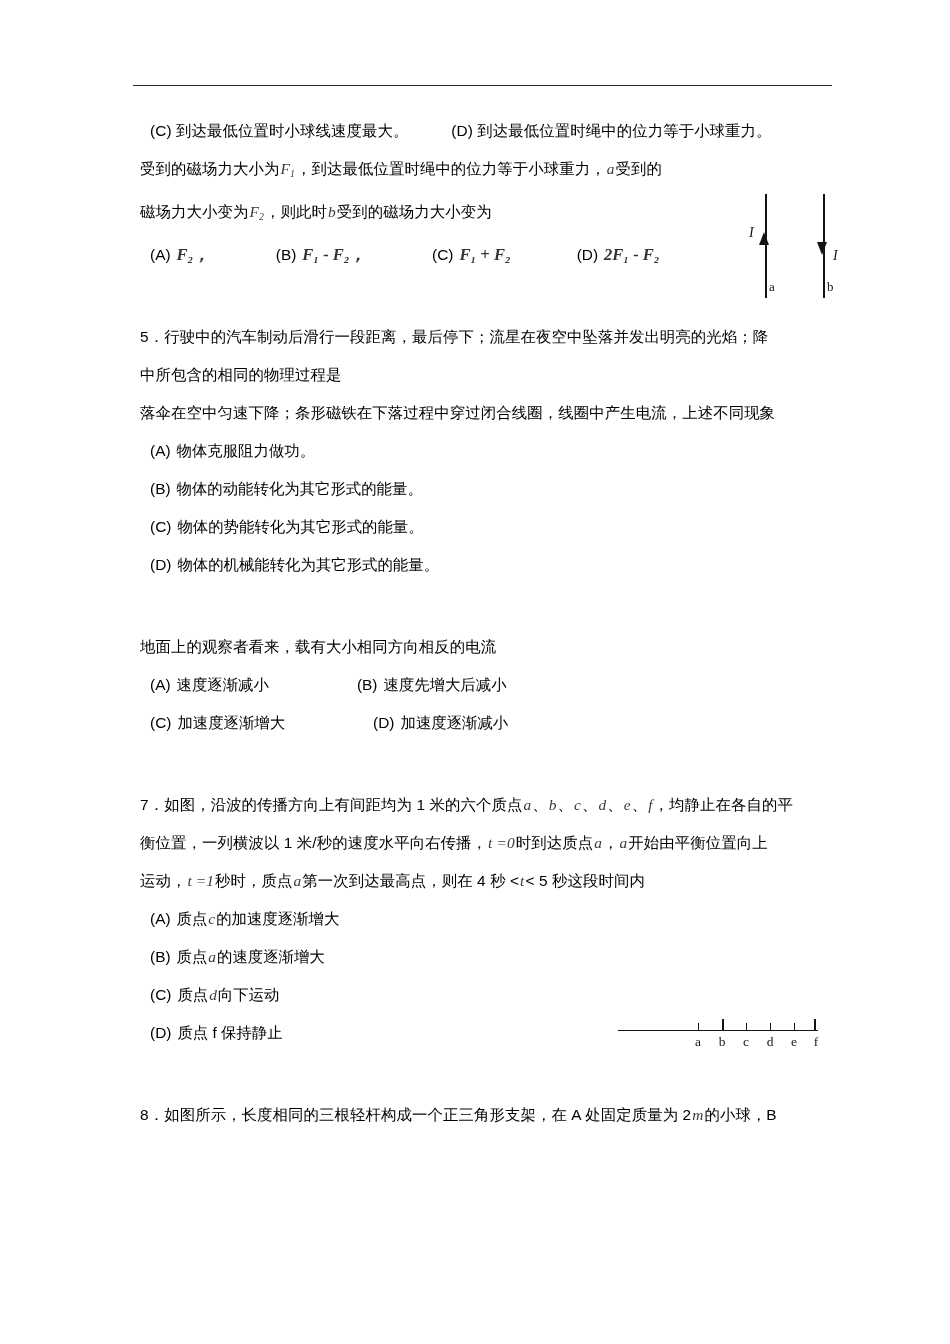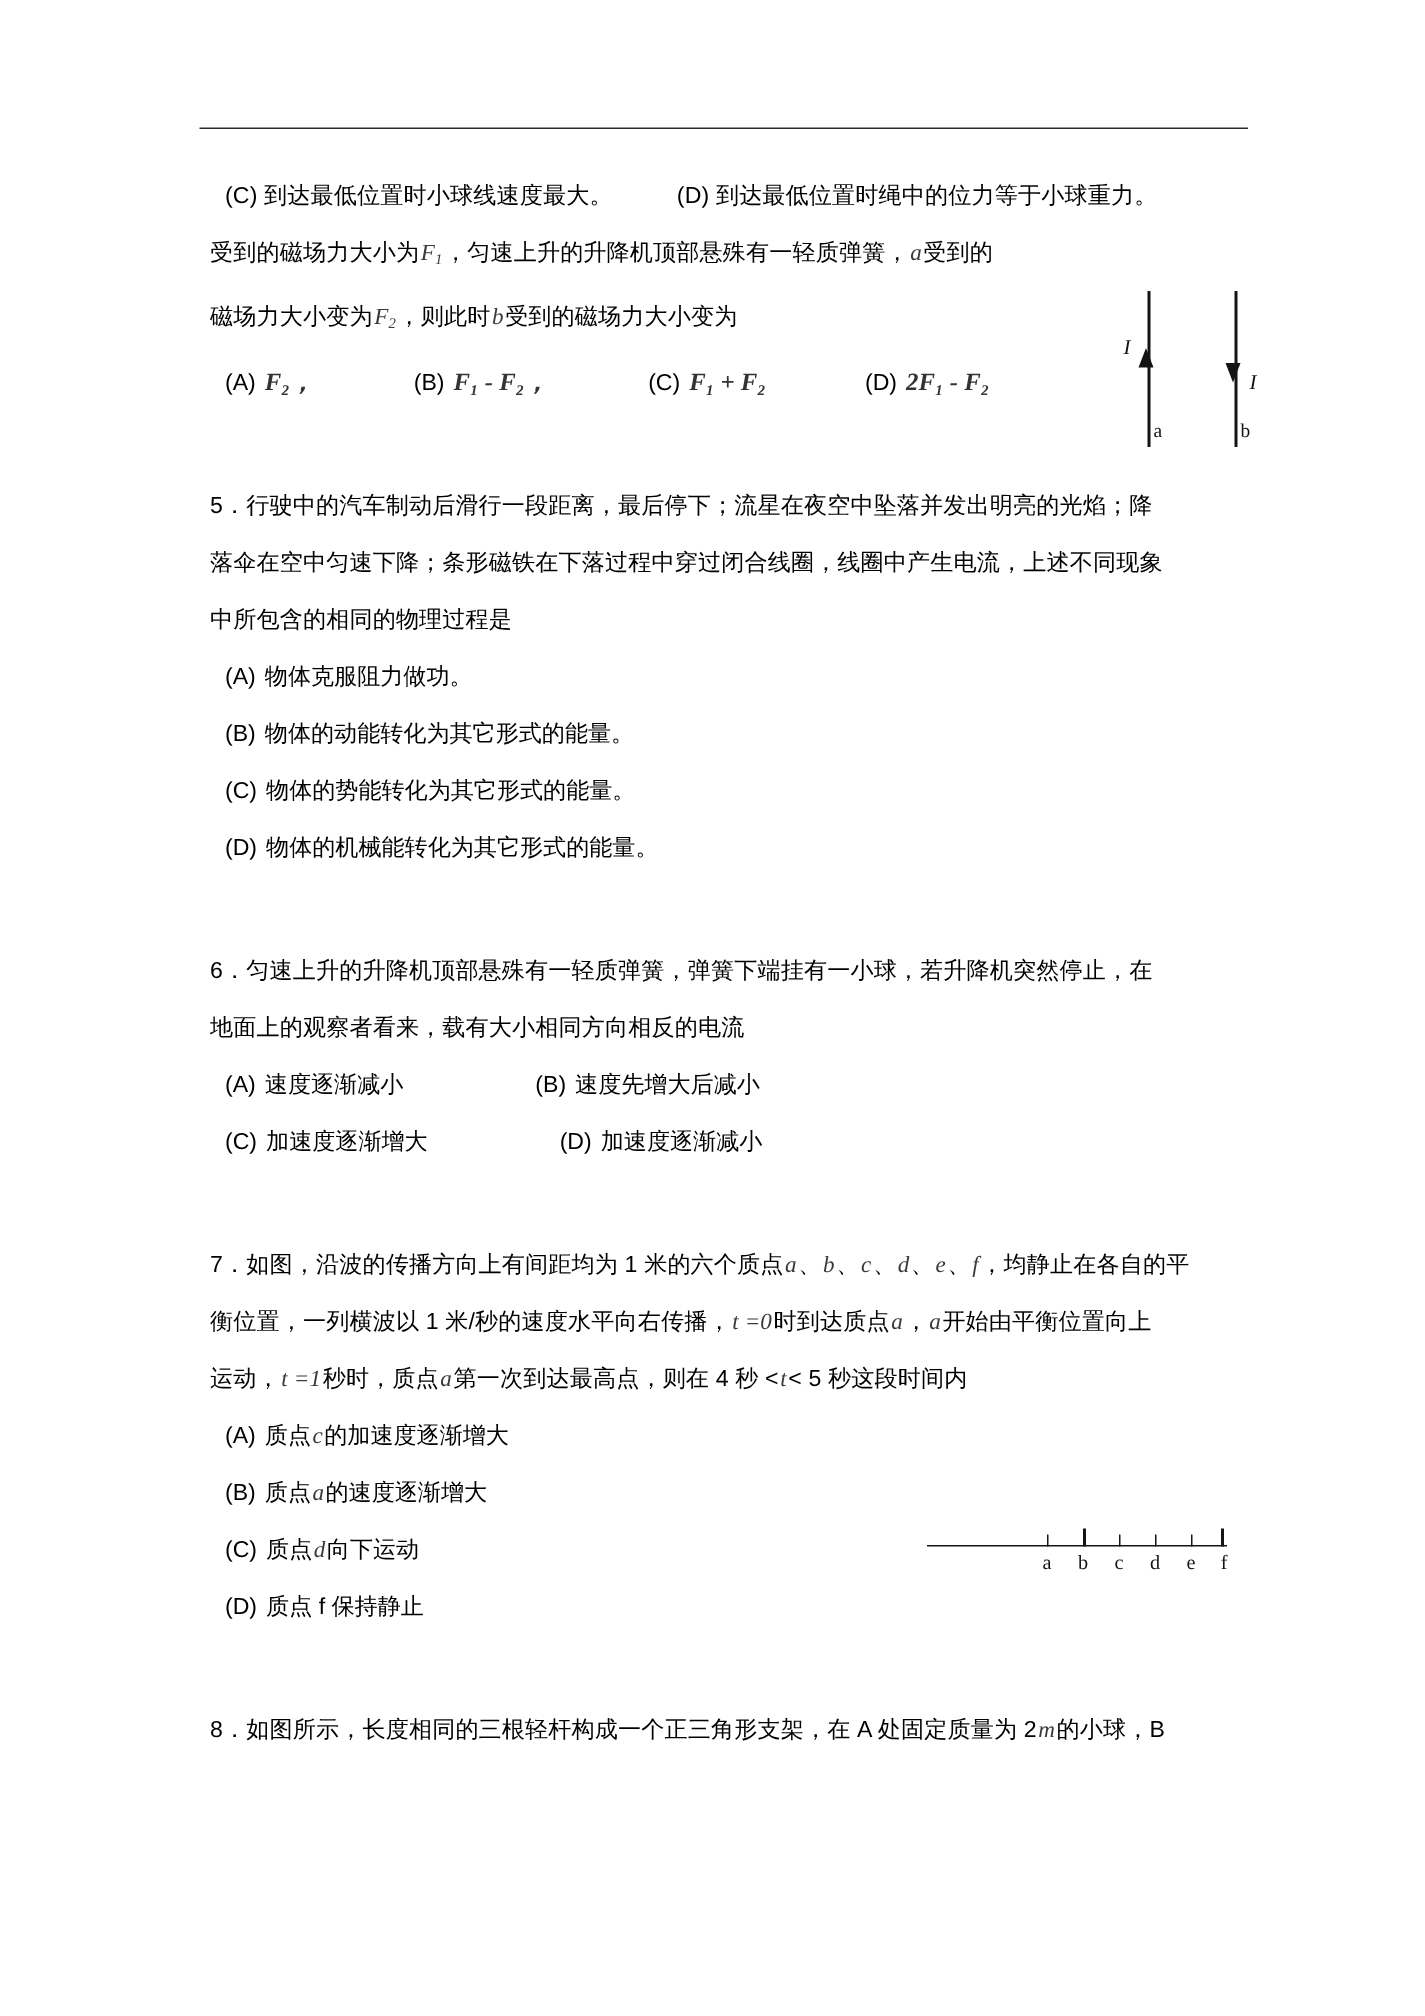--- a/index.html
+++ b/index.html
@@ -178,46 +178,43 @@
 
     <div class="line ind">
       <span>(C)</span>
       <span>到达最低位置时小球线速度最大。</span>
       <span class="sp-wide"></span>
       <span>(D)</span>
       <span>到达最低位置时绳中的位力等于小球重力。</span>
     </div>
 
     <div class="line">
-      <span>受到的磁场力大小为</span><span class="mv"><span>F</span><sub>1</sub></span><span>，匀速上升的升降机顶部悬殊有一轻质弹簧，</span><span class="mv">a</span><span>受到的</span>
+      <span>受到的磁场力大小为</span><span class="mv"><span>F</span><sub>1</sub></span><span>，到达最低位置时绳中的位力等于小球重力，</span><span class="mv">a</span><span>受到的</span>
     </div>
     <div class="line">
       <span>磁场力大小变为</span><span class="mv"><span>F</span><sub>2</sub></span><span>，则此时</span><span class="mv">b</span><span>受到的磁场力大小变为</span>
     </div>
     <div class="opt-line">
       <span><span class="optlabel">(A)</span><span class="mv-b">F₂，</span></span><span class="sp-w3"></span><span><span class="optlabel">(B)</span><span class="mv-b">F₁ - F₂，</span></span><span class="sp-w3"></span><span><span class="optlabel">(C)</span><span class="mv-b">F₁ + F₂</span></span><span class="sp-w3"></span><span><span class="optlabel">(D)</span><span class="mv-b">2F₁ - F₂</span></span>
     </div>
 
     <div class="gap-lg"></div>
 
     <div class="line">
       <span>5</span><span>．</span><span>行驶中的汽车制动后滑行一段距离，最后停下；流星在夜空中坠落并发出明亮的光焰；降</span>
     </div>
+    <div class="line">中所包含的相同的物理过程是</div>
     <div class="line">落伞在空中匀速下降；条形磁铁在下落过程中穿过闭合线圈，线圈中产生电流，上述不同现象</div>
-    <div class="line">中所包含的相同的物理过程是</div>
     <div class="opt-line"><span class="optlabel">(A)</span><span>物体克服阻力做功。</span></div>
     <div class="opt-line"><span class="optlabel">(B)</span><span>物体的动能转化为其它形式的能量。</span></div>
     <div class="opt-line"><span class="optlabel">(C)</span><span>物体的势能转化为其它形式的能量。</span></div>
     <div class="opt-line"><span class="optlabel">(D)</span><span>物体的机械能转化为其它形式的能量。</span></div>
 
     <div class="gap-lg"></div>
 
-    <div class="line">
-      <span>6</span><span>．</span><span>匀速上升的升降机顶部悬殊有一轻质弹簧，弹簧下端挂有一小球，若升降机突然停止，在</span>
-    </div>
     <div class="line">地面上的观察者看来，载有大小相同方向相反的电流</div>
     <div class="opt-line">
       <span><span class="optlabel">(A)</span><span>速度逐渐减小</span></span><span class="sp-w4"></span><span><span class="optlabel">(B)</span><span>速度先增大后减小</span></span>
     </div>
     <div class="opt-line">
       <span><span class="optlabel">(C)</span><span>加速度逐渐增大</span></span><span class="sp-w4"></span><span><span class="optlabel">(D)</span><span>加速度逐渐减小</span></span>
     </div>
 
     <div class="gap-lg"></div>
 

